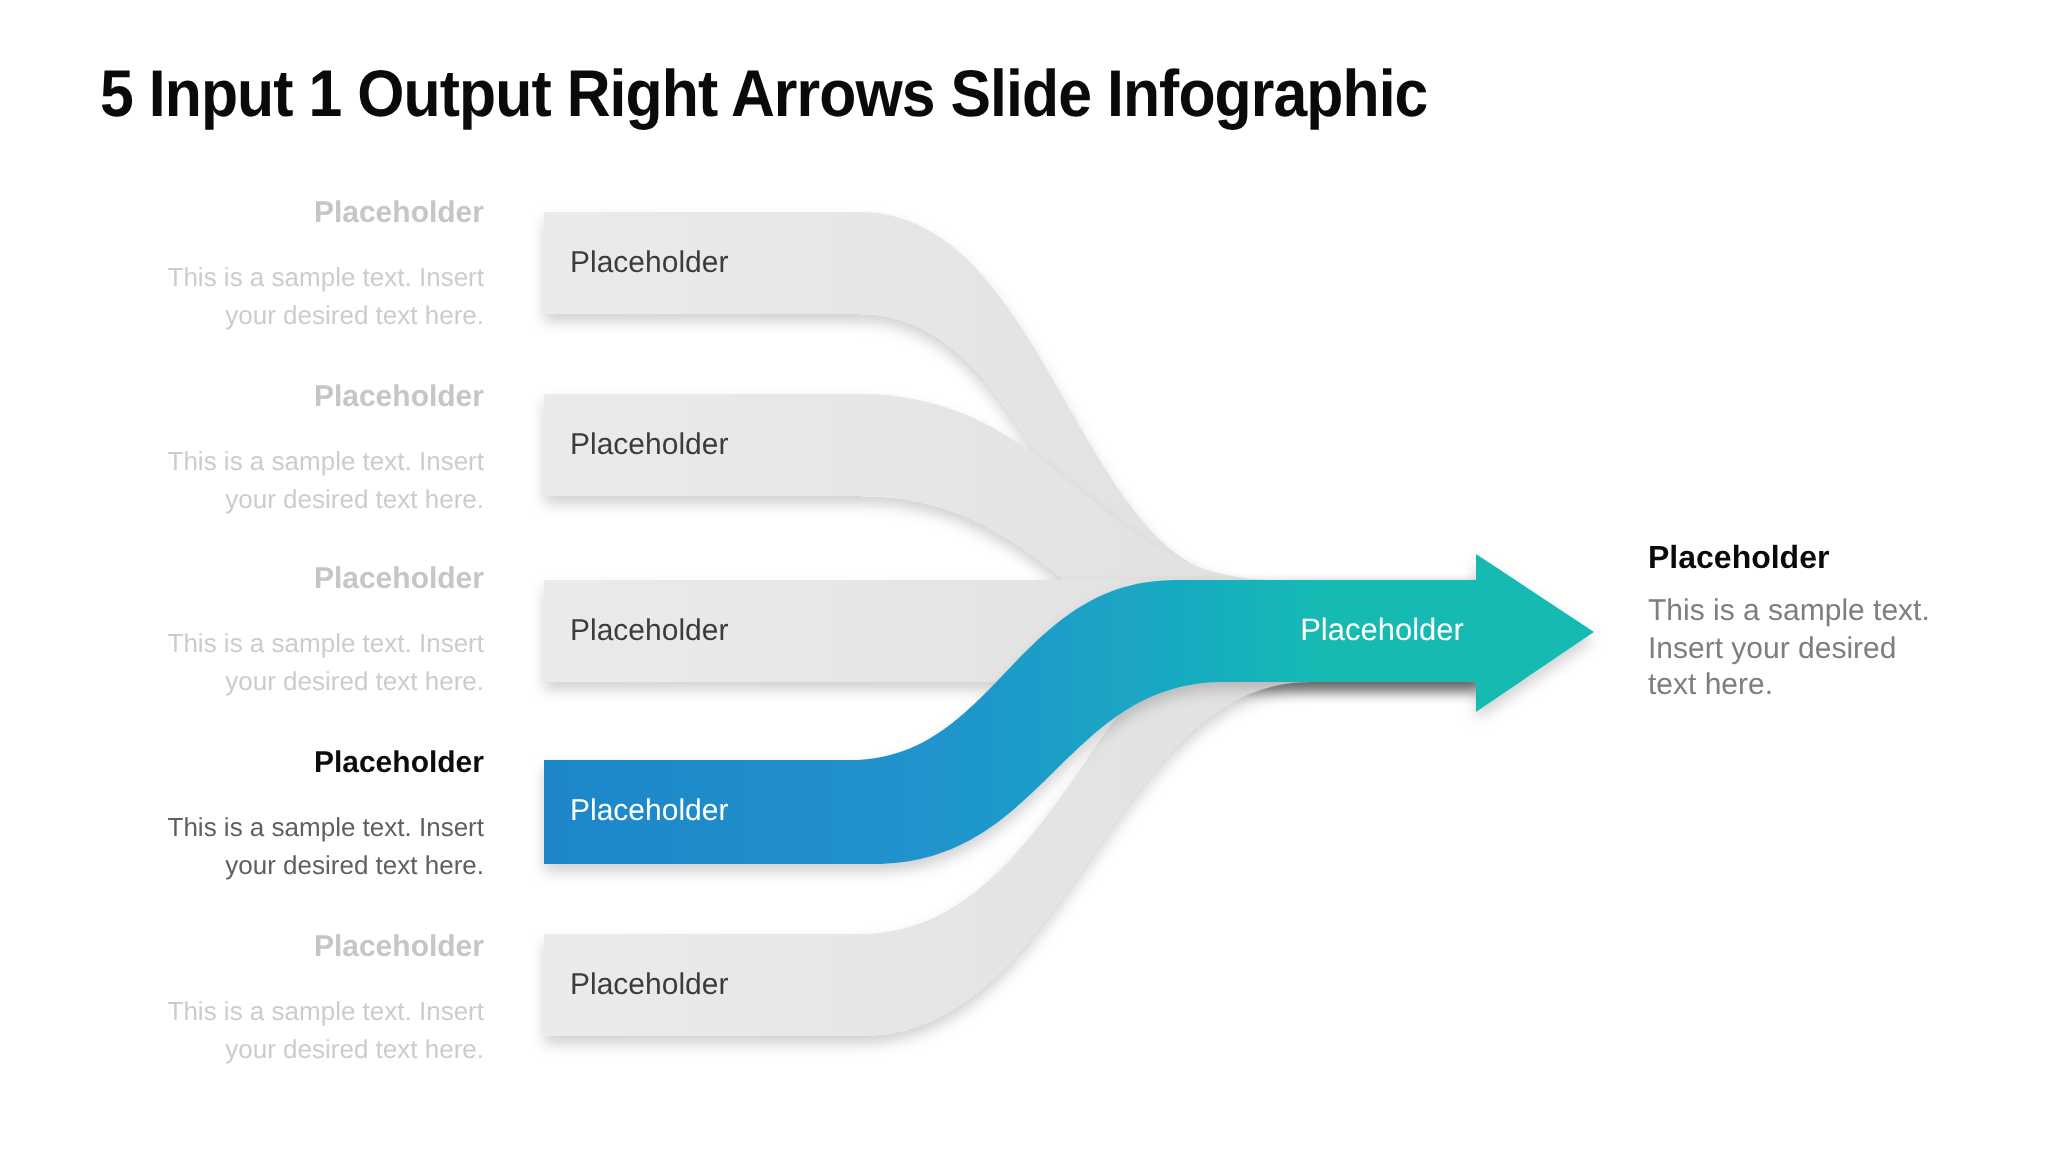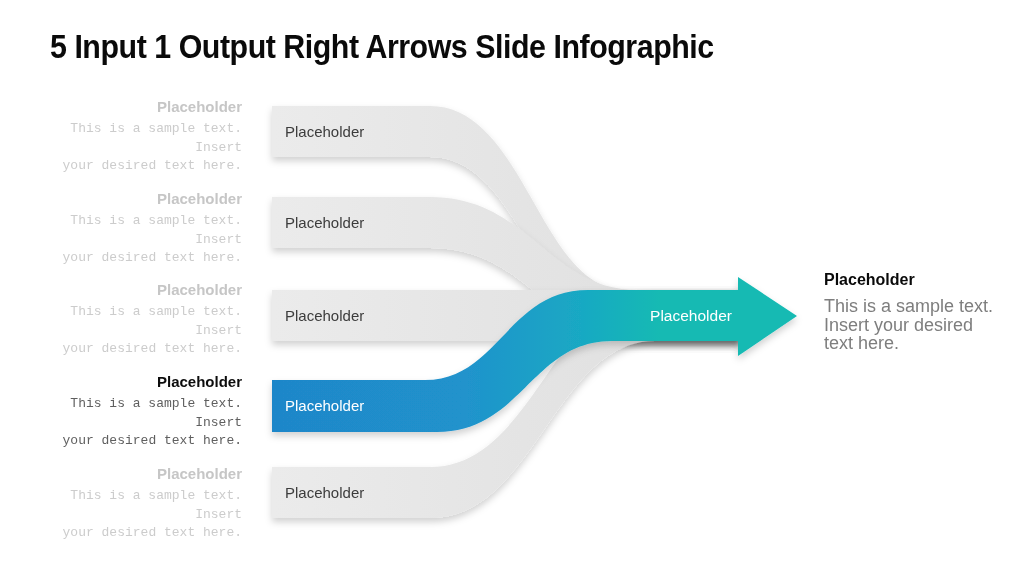--- a/index.html
+++ b/index.html
@@ -19,23 +19,22 @@
   }
 
   
   .left-block{
     left:40px;width:202px;text-align:right;
   }
   .left-block .lb-heading{
     font-size:15px;font-weight:700;color:#c6c6c6;line-height:19px;
   }
   .left-block .lb-body{
-    font-size:13px;color:#cccccc;line-height:18.5px;margin-top:4px;
+    font-size:13px;color:#cccccc;line-height:18.5px;margin-top:14px;
     white-space:pre-line;
-    font-family:Liberation Mono, monospace;
   }
   .left-block.active .lb-heading{color:#0d0d0d;}
   .left-block.active .lb-body{color:#5f5f5f;}
 
   
   .band-label{
     left:285px;width:200px;
     font-size:15px;color:#3c3c3c;line-height:21px;
   }
   .band-label.on-blue{color:#ffffff;}
@@ -43,21 +42,21 @@
     left:601px;width:180px;text-align:center;
     font-size:15.5px;color:#ffffff;line-height:22px;
   }
 
   
   .right-block{left:824px;top:269px;width:170px;text-align:left;}
   .right-block .rb-heading{
     font-size:16px;font-weight:700;color:#0a0a0a;line-height:21px;
   }
   .right-block .rb-body{
-    font-size:18px;color:#7e7e7e;line-height:18.5px;margin-top:7px;
+    font-size:15px;color:#7e7e7e;line-height:18.5px;margin-top:7px;
     white-space:pre-line;
   }
 
   svg{position:absolute;left:0;top:0;}
 </style>
 </head>
 <body>
 
 <svg width="1024" height="576" viewBox="0 0 1024 576">
   <defs>

